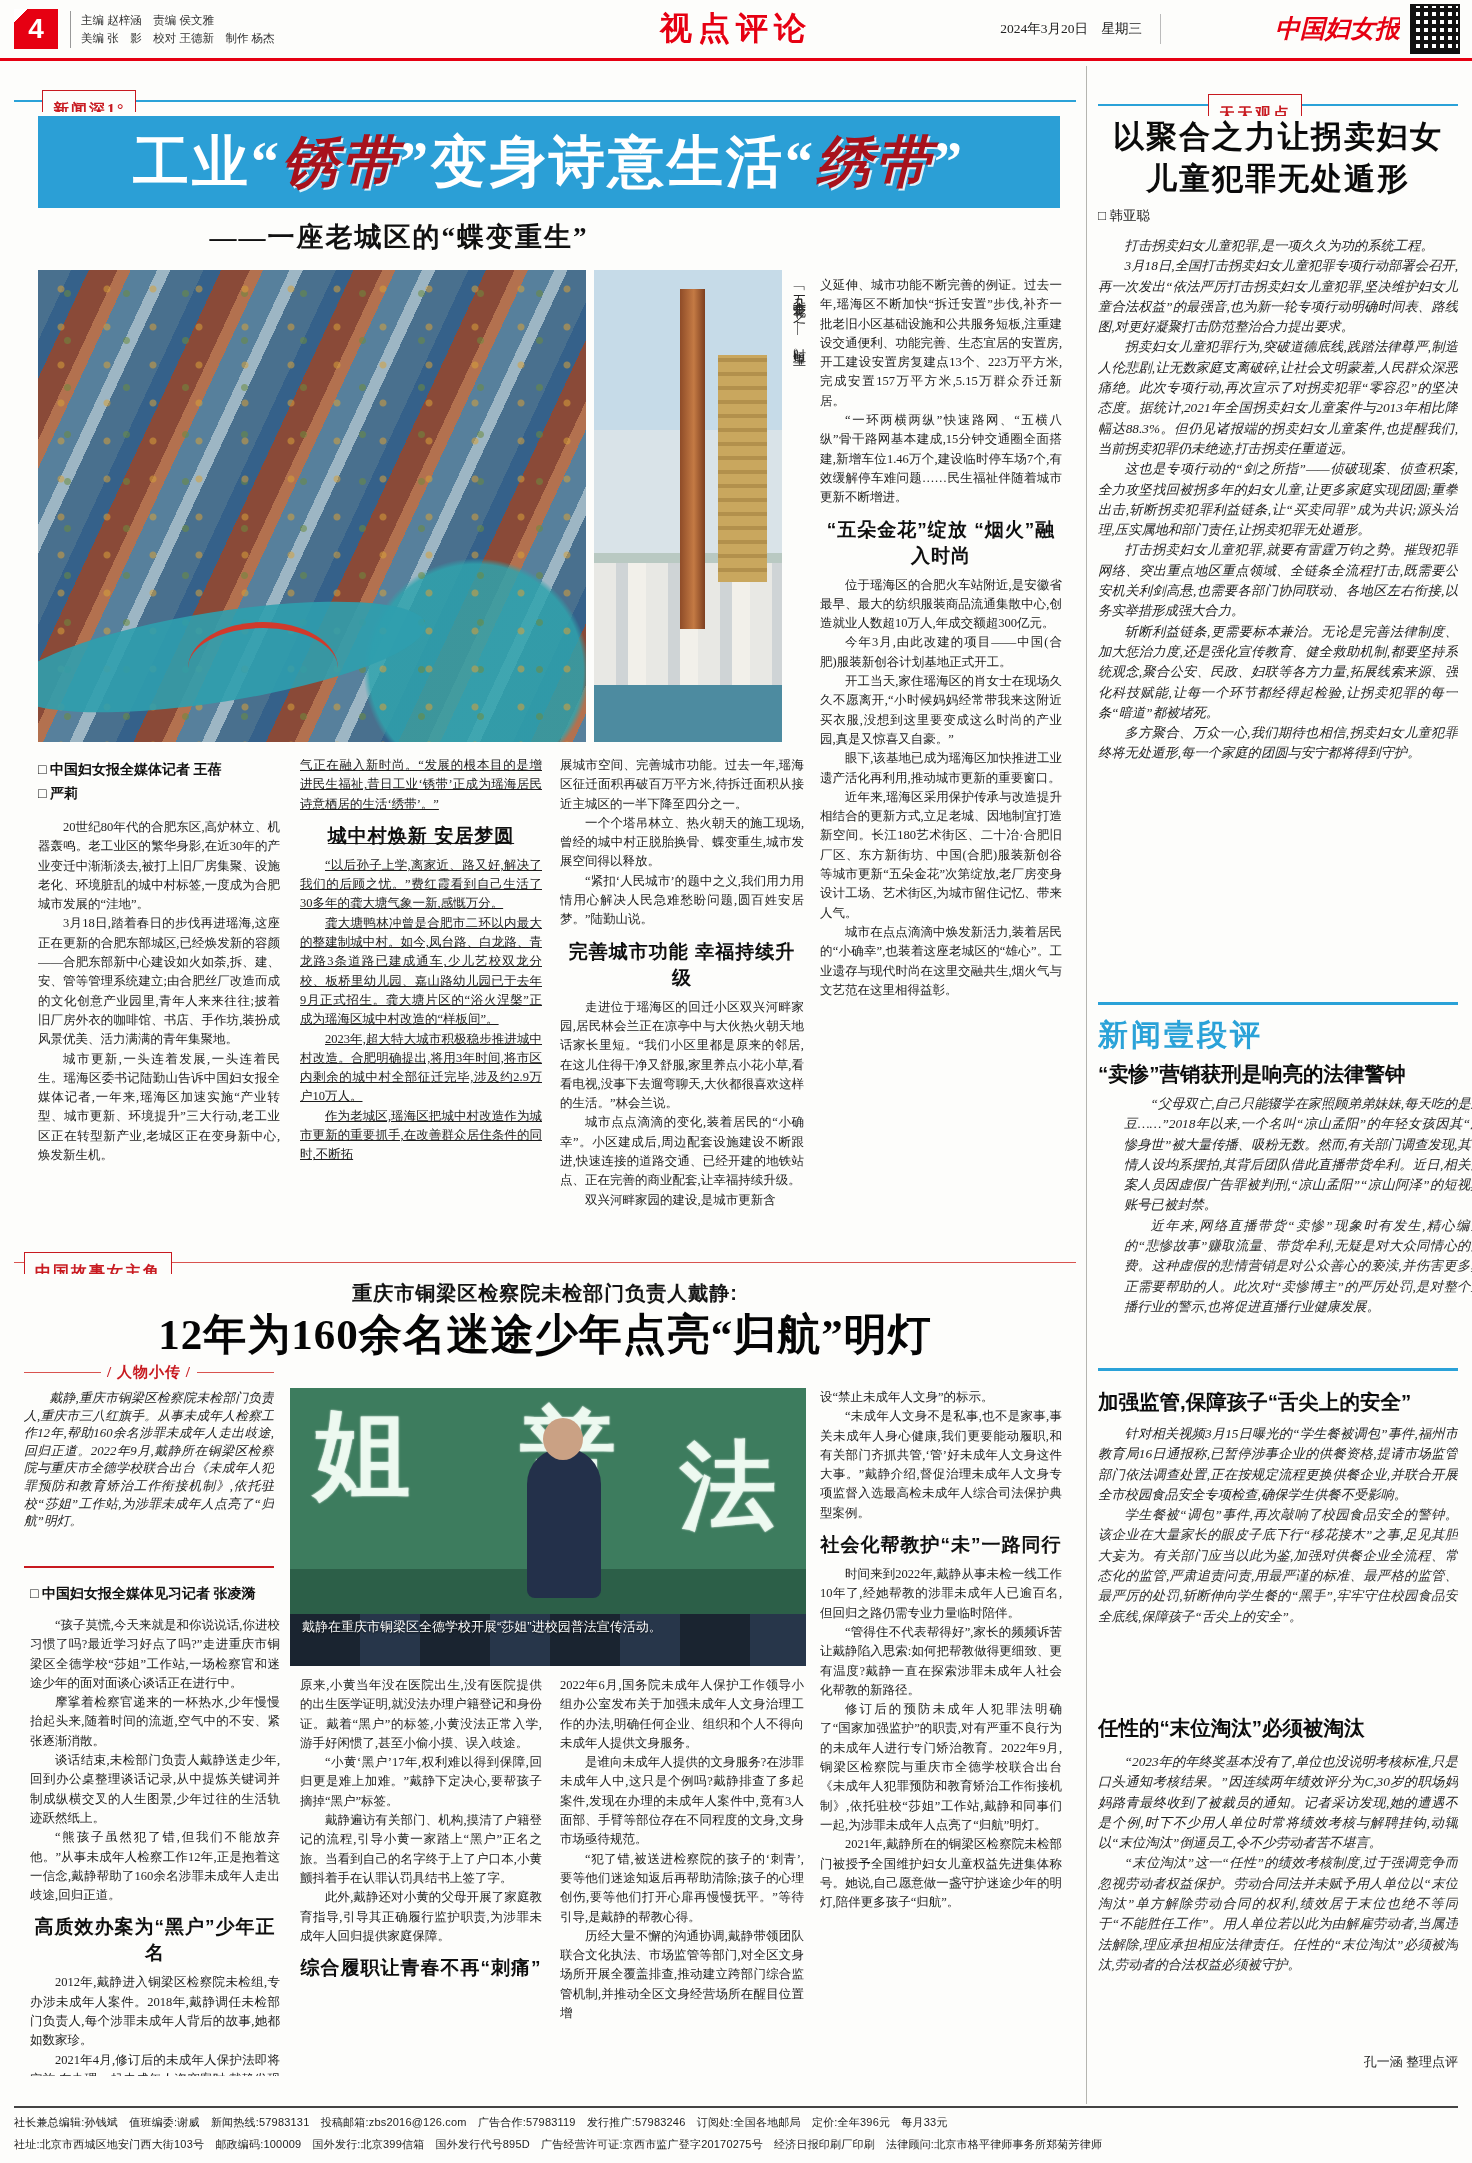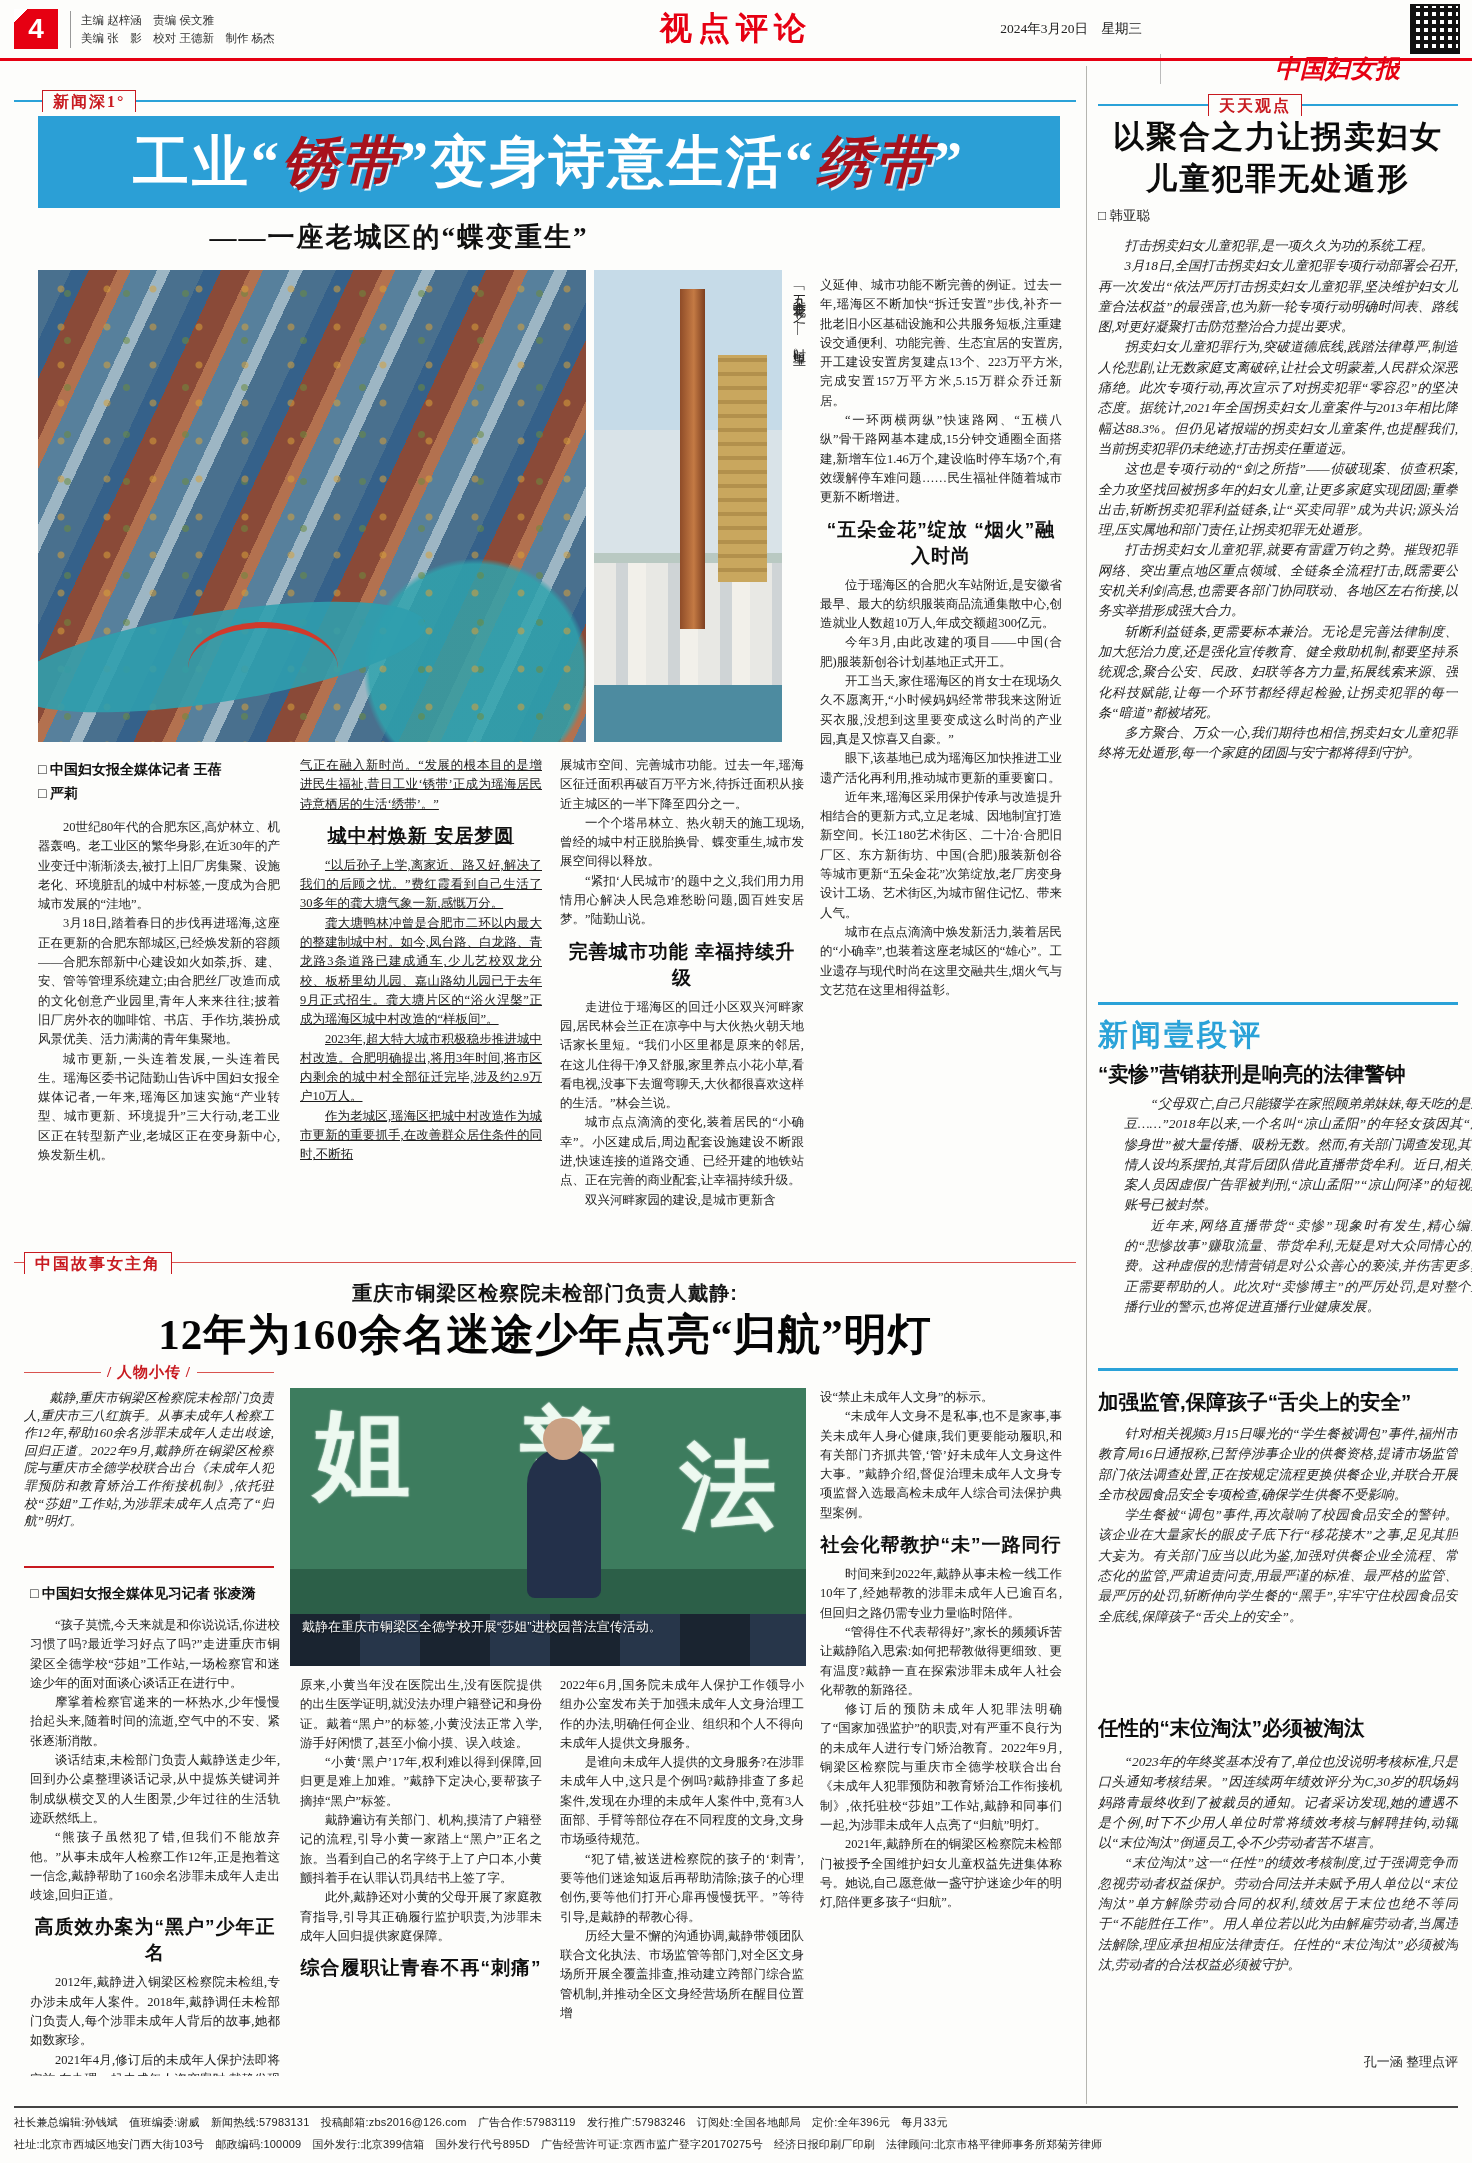--- a/index.html
+++ b/index.html
@@ -15,31 +15,31 @@
   .pagenum { left:14px; top:9px; width:44px; height:40px;
     background:linear-gradient(135deg,#fff 0 16%,#e60012 16%);
     color:#fff; font:900 28px/40px "Liberation Sans",sans-serif; text-align:center; }
   .editors { left:70px; top:11px; width:330px; font:11.5px/1.6 "Liberation Sans",sans-serif;
     color:#333; border-left:1px solid #999; padding-left:10px; }
   .section-title { left:0; right:0; top:6px; text-align:center;
     font:900 32px/44px "Liberation Serif",serif; color:#e60012; letter-spacing:6px; }
   .hdr-date { right:330px; top:22px; font:13.5px/1 "Liberation Serif",serif; color:#222; }
   .masthead { right:72px; top:14px; width:240px; text-align:right;
     font:italic 900 25px/30px "Liberation Serif",serif; color:#e60012;
-    border-left:1px solid #bbb; padding-left:14px;margin-top:40px; }
+    border-left:1px solid #bbb; padding-left:14px; }
   .qr { right:14px; top:6px; width:46px; height:46px; background:
     repeating-linear-gradient(0deg,#111 0 4px,transparent 4px 8px),
     repeating-linear-gradient(90deg,#111 0 4px,#fff 4px 8px); outline:2px solid #111; }
   .rule-red { top:58px; left:0; width:1472px; height:3px; background:#e60012; }
 
   
   .badge-row { height:22px; }
   .badge-row .line { position:absolute; top:10px; left:0; right:0; height:2px; background:#2aa2d8; }
   .badge-row .line.red { background:#d9534f; height:1px; }
-  .badge { position:absolute; left:28px; top:0; background:#fdfdfb; padding:0 10px;
+  .badge { position:absolute; left:28px; top:0; background:#fdfdfb; padding:8px 10px;
     color:#c81a20; font:900 16px/22px "Liberation Serif",serif; letter-spacing:2px;
     border:1px solid #c81a20; }
   .para { font:12.5px/19.3px "Liberation Serif",serif; text-align:justify; text-indent:2em; color:#1d1d1d; }
   .para.noind { text-indent:0; }
   .para.kai { font-style:italic; color:#2a2a2a; }
   .col-subhead { font:900 19px/26px "Liberation Sans",sans-serif; text-align:center;
     margin:9px 0 7px; color:#0f0f0f; letter-spacing:1px; }
   .byline { font:700 14px/24px "Liberation Serif",serif; color:#111; }
 
   

